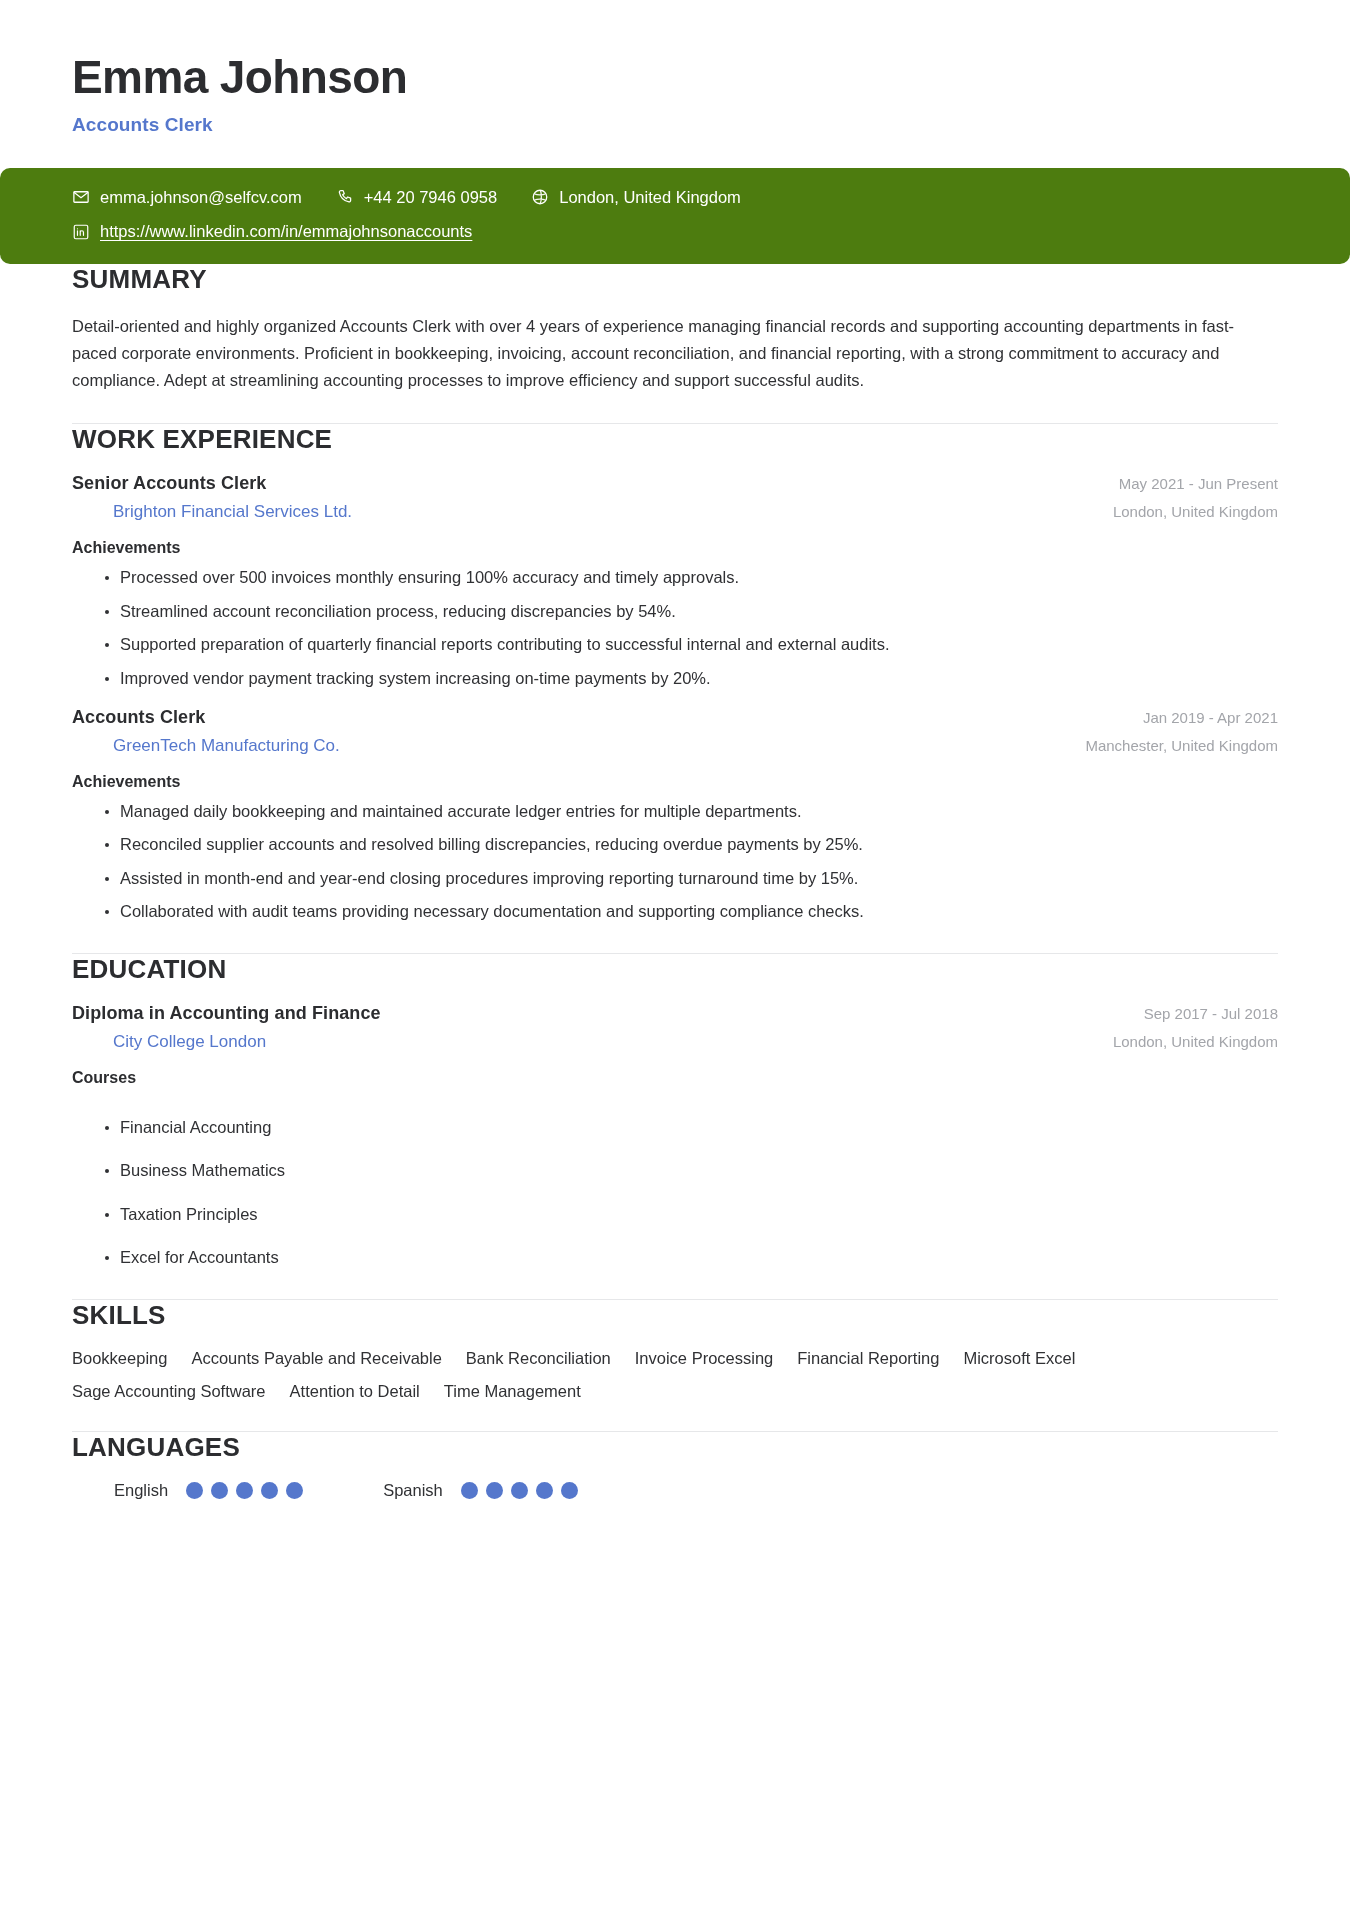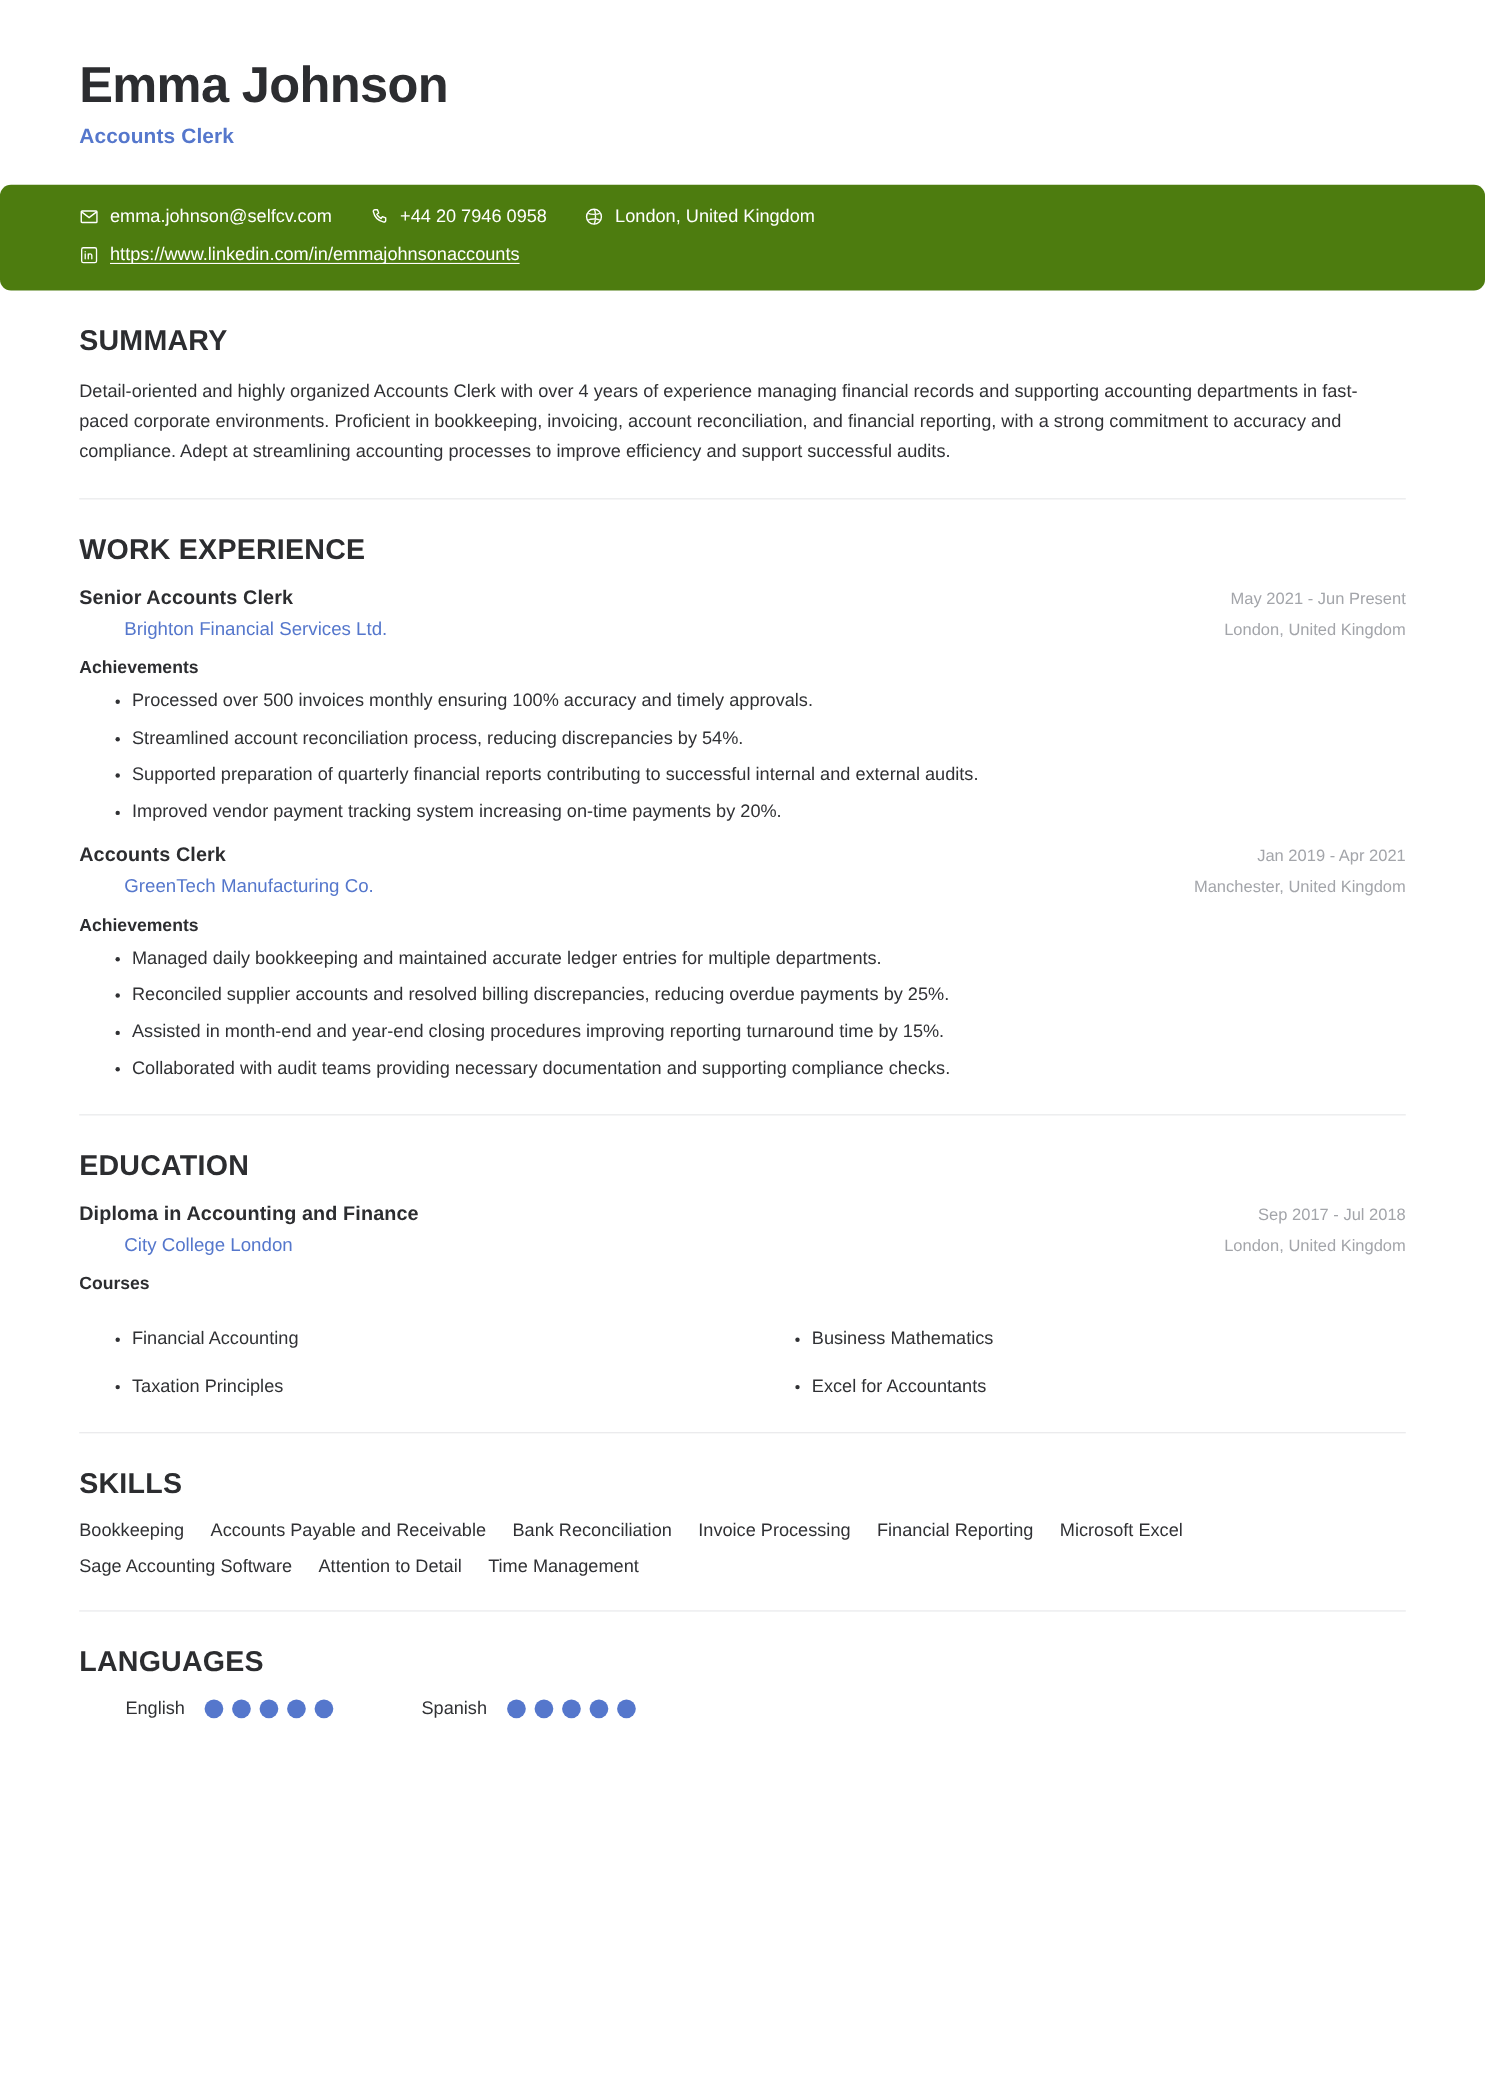--- a/index.html
+++ b/index.html
@@ -84,21 +84,21 @@
   .contact-link {
     color: #ffffff;
     text-decoration: underline;
     text-underline-offset: 3px;
     font-size: 16.5px;
   }
 
   
   .content { padding: 0 72px; }
 
-  .section { padding-top: 30px; }
+  .section { }
 
   .section-rule {
     border-top: 1px solid #e6e7e9;
     margin-top: 30px;
   }
 
   .section-title {
     font-size: 26px;
     font-weight: 700;
     letter-spacing: 0.2px;
@@ -183,21 +183,21 @@
     width: 4px;
     height: 4px;
     border-radius: 50%;
     background: #303134;
   }
 
   
   .courses {
     list-style: none;
     display: grid;
-    grid-template-columns: 1fr 1fr;
+    grid-template-columns: 1fr;
     column-gap: 30px;
     row-gap: 0;
     margin-top: 8px;
   }
 
   .courses li {
     position: relative;
     padding-left: 48px;
     font-size: 16.5px;
     line-height: 1.3;

